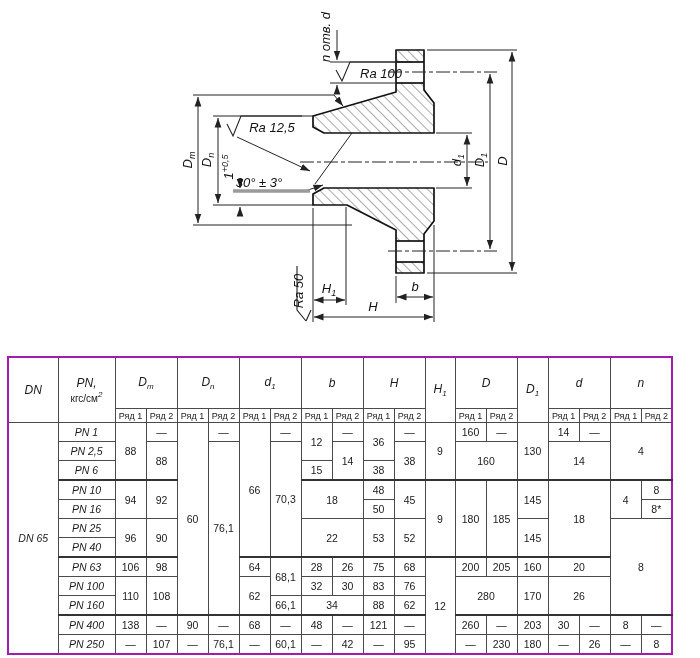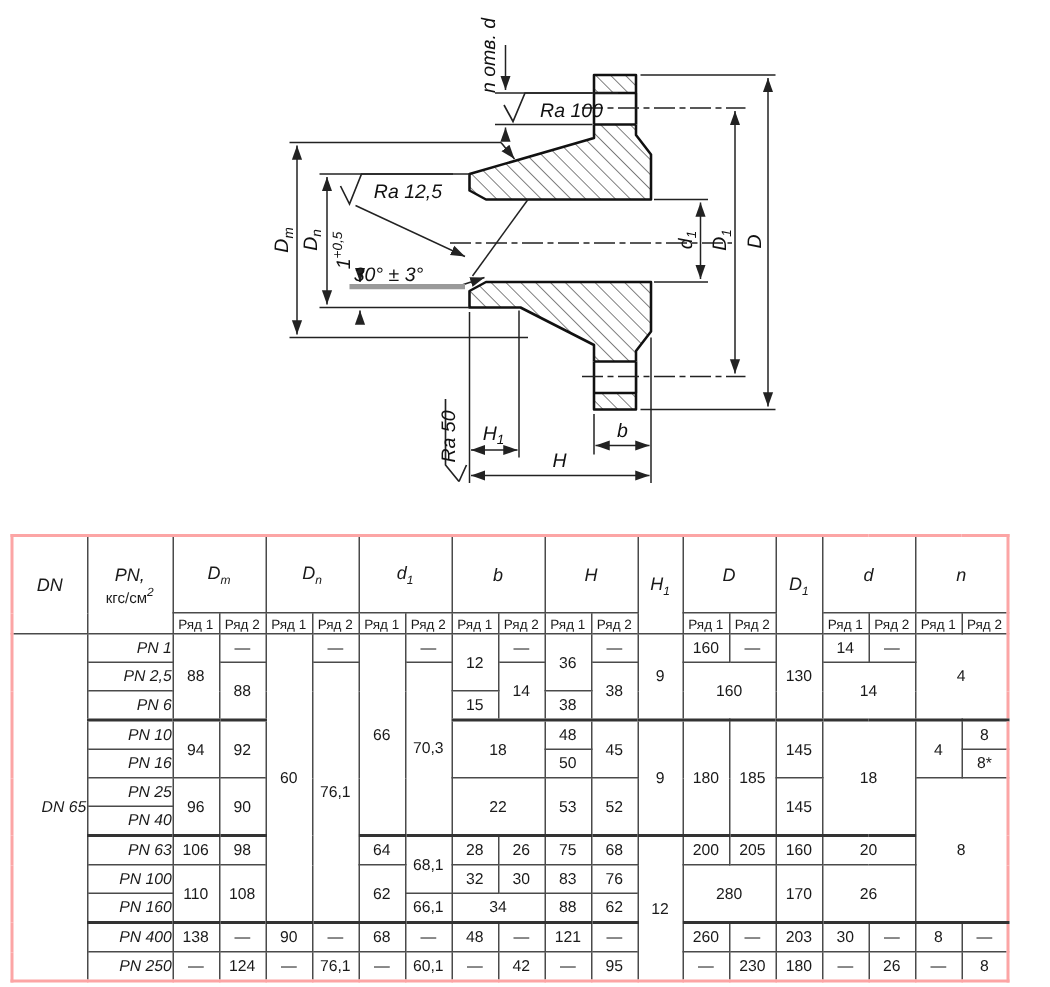--- a/index.html
+++ b/index.html
@@ -8,28 +8,28 @@
   svg .part{fill:url(#hatch);stroke:#111;stroke-width:1.7;stroke-linejoin:round;}
   svg .edge{stroke:#111;stroke-width:1.7;fill:none;}
   svg .dim{stroke:#222;stroke-width:1;fill:none;}
   svg .cl{stroke:#222;stroke-width:1;fill:none;stroke-dasharray:14 3 4 3;}
   svg .thick-gray{stroke:#9a9a9a;stroke-width:3.5;fill:none;}
   svg .rsym{stroke:#222;stroke-width:1.1;fill:none;}
   svg text.lbl{font-family:"Liberation Sans",sans-serif;font-style:italic;font-size:13px;fill:#111;}
   svg tspan.sub{font-size:9px;}
   svg tspan.sup{font-size:9px;}
   #table-wrap{width:700px;}
-  table{border-collapse:collapse;table-layout:fixed;width:568px;margin:2px auto 0 7px;border:2px solid #fca5a5;}
+  table{border-collapse:collapse;table-layout:fixed;width:568px;margin:2px auto 0 7px;border:2px solid #a21caf;}
   th,td{border:1px solid #4a4a4a;text-align:center;vertical-align:middle;padding:0;overflow:hidden;
         font-size:10.5px;font-weight:normal;height:18px;white-space:nowrap;}
   thead tr.r1 th{height:50px;}
   thead tr.r2 th{height:13px;font-size:9px;}
   th.grp{font-style:italic;font-size:12px;}
   th.grp .plain{font-style:normal;font-size:10px;margin-top:36px;}
-  td.ital{font-style:italic;text-align:right;}
+  td.ital{font-style:italic;}
   .gb{border-bottom:2px solid #333 !important;}
   sub{font-size:8px;font-style:italic;}
   sup{font-size:8px;}
   thead tr.r2 th{font-style:normal;}
 </style>
 </head>
 <body>
 
 <div id="drawing-wrap">
 <svg width="700" height="354" viewBox="0 0 700 354">
@@ -309,21 +309,21 @@
           <td class="">—</td>
           <td class="">203</td>
           <td class="">30</td>
           <td class="">—</td>
           <td class="">8</td>
           <td class="">—</td>
         </tr>
         <tr>
           <td class="ital ">PN 250</td>
           <td class="">—</td>
-          <td class="">124</td>
+          <td class="">107</td>
           <td class="">—</td>
           <td class="">76,1</td>
           <td class="">—</td>
           <td class="">60,1</td>
           <td class="">—</td>
           <td class="">42</td>
           <td class="">—</td>
           <td class="">95</td>
           <td class="">—</td>
           <td class="">230</td>

